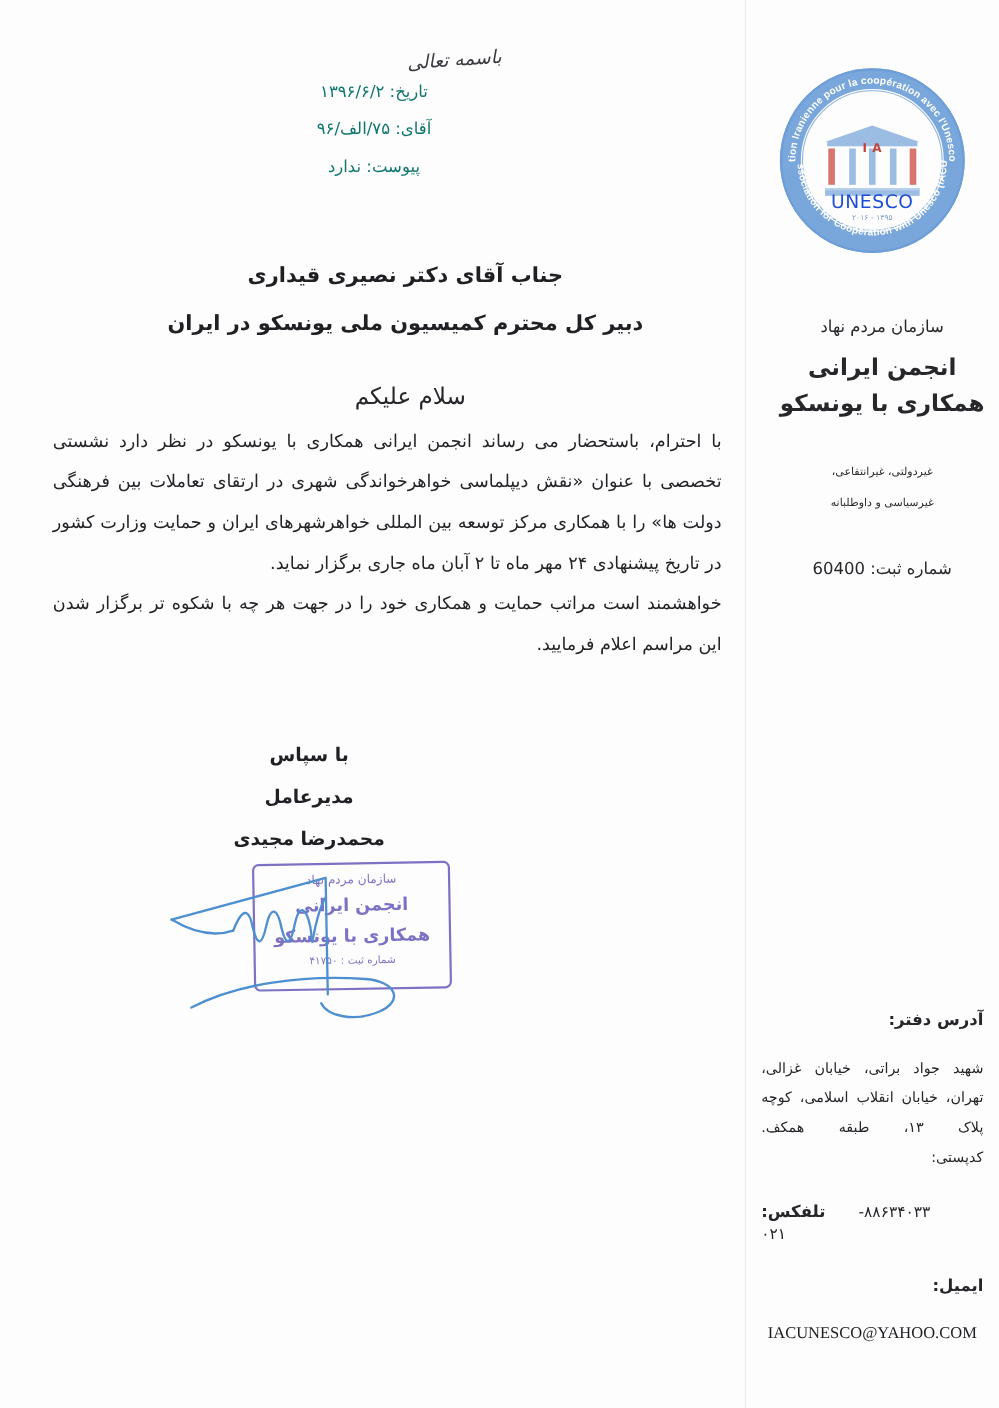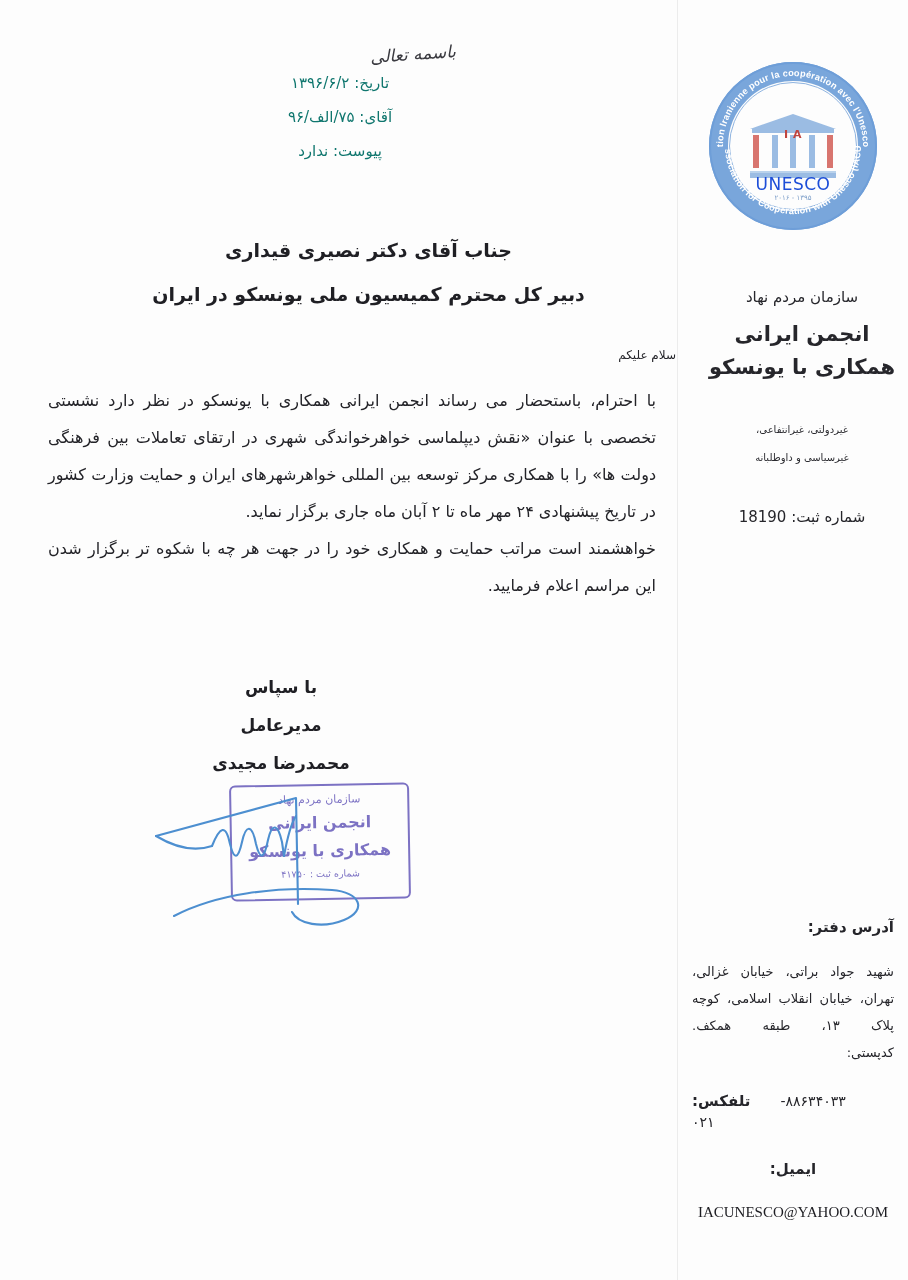--- a/index.html
+++ b/index.html
@@ -279,21 +279,21 @@
   .contact-value2 {
     font-size: 14px;
     text-align: left;
     margin-top: 4px;
     padding-right: 2px;
   }
   .email-label {
     margin-top: 30px;
     font-size: 15px;
     font-weight: bold;
-    text-align: center;
+    text-align: right;
   }
   .email-value {
     margin-top: 26px;
     font-family: "Liberation Serif", "DejaVu Serif", serif;
     font-size: 15px;
     direction: ltr;
     text-align: center;
     color: #1d1d22;
   }
 
@@ -315,22 +315,22 @@
     font-size: 19px;
     font-weight: bold;
     line-height: 44px;
     color: #1f1f24;
   }
   .salutation {
     position: absolute;
     top: 348px;
     right: 0;
     width: 606px;
-    text-align: right;
-    font-size: 12px;
+    text-align: center;
+    font-size: 21px;
     color: #26262b;
   }
   .body-text {
     position: absolute;
     top: 382px;
     right: 0;
     width: 608px;
     padding-right: 20px;
     font-size: 16px;
     line-height: 37px;
@@ -459,21 +459,21 @@
     </div>
 
     <div class="org-block">
       <div class="org-kicker">سازمان مردم نهاد</div>
       <div class="org-name">انجمن ایرانی</div>
       <div class="org-name">همکاری با یونسکو</div>
       <div class="org-tags">
         <div>غیردولتی، غیرانتفاعی،</div>
         <div>غیرسیاسی و داوطلبانه</div>
       </div>
-      <div class="org-reg">شماره ثبت: 18190</div>
+      <div class="org-reg">شماره ثبت: 60400</div>
     </div>
 
     <div class="addr-block">
       <div class="addr-title">آدرس دفتر:</div>
       <div class="addr-lines">
         <div>شهید جواد براتی، خیابان غزالی،</div>
         <div>تهران، خیابان انقلاب اسلامی، کوچه</div>
         <div>پلاک ۱۳، طبقه همکف.</div>
       </div>
       <div class="addr-zip-label">کدپستی:</div>

